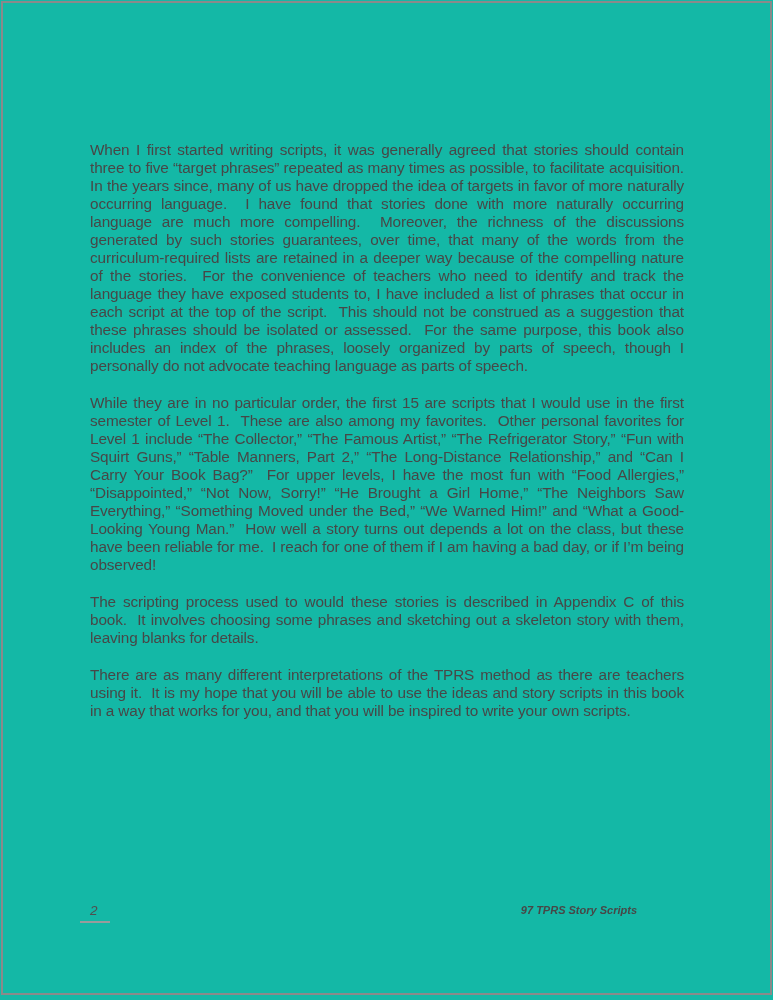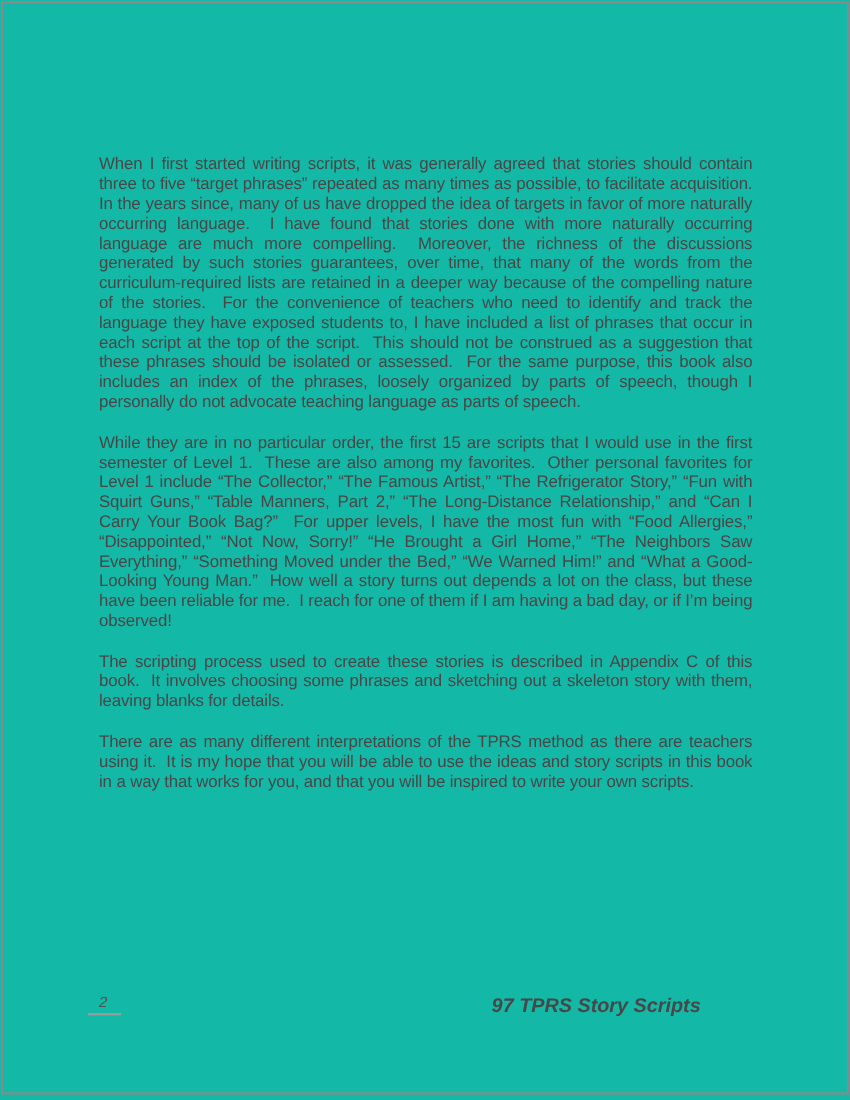--- a/index.html
+++ b/index.html
@@ -53,35 +53,35 @@
     left: 80px;
     top: 921px;
     width: 30px;
     height: 2px;
     background: #9b9b9b;
   }
   .footer-title {
     position: absolute;
     right: 136px;
     top: 904px;
-    font-size: 18px;
+    font-size: 11px;
     font-style: italic;
     font-weight: 600;
     color: #474747;
   }
 </style>
 </head>
 <body>
 
 <div class="page">
   <div class="page-border"></div>
 
   <main class="content">
     <p>When I first started writing scripts, it was generally agreed that stories should contain three to five “target phrases” repeated as many times as possible, to facilitate acquisition.  In the years since, many of us have dropped the idea of targets in favor of more naturally occurring language.  I have found that stories done with more naturally occurring language are much more compelling.  Moreover, the richness of the discussions generated by such stories guarantees, over time, that many of the words from the curriculum-required lists are retained in a deeper way because of the compelling nature of the stories.  For the convenience of teachers who need to identify and track the language they have exposed students to, I have included a list of phrases that occur in each script at the top of the script.  This should not be construed as a suggestion that these phrases should be isolated or assessed.  For the same purpose, this book also includes an index of the phrases, loosely organized by parts of speech, though I personally do not advocate teaching language as parts of speech.</p>
     <p>While they are in no particular order, the first 15 are scripts that I would use in the first semester of Level 1.  These are also among my favorites.  Other personal favorites for Level 1 include “The Collector,” “The Famous Artist,” “The Refrigerator Story,” “Fun with Squirt Guns,” “Table Manners, Part 2,” “The Long-Distance Relationship,” and “Can I Carry Your Book Bag?”  For upper levels, I have the most fun with “Food Allergies,” “Disappointed,” “Not Now, Sorry!” “He Brought a Girl Home,” “The Neighbors Saw Everything,” “Something Moved under the Bed,” “We Warned Him!” and “What a Good-Looking Young Man.”  How well a story turns out depends a lot on the class, but these have been reliable for me.  I reach for one of them if I am having a bad day, or if I’m being observed!</p>
-    <p>The scripting process used to create these stories is described in Appendix C of this book.  It involves choosing some phrases and sketching out a skeleton story with them, leaving blanks for details.</p>
+    <p>The scripting process used to would these stories is described in Appendix C of this book.  It involves choosing some phrases and sketching out a skeleton story with them, leaving blanks for details.</p>
     <p>There are as many different interpretations of the TPRS method as there are teachers using it.  It is my hope that you will be able to use the ideas and story scripts in this book in a way that works for you, and that you will be inspired to write your own scripts.</p>
   </main>
 
   <span class="footer-pagenum">2</span>
   <div class="pagenum-rule"></div>
   <span class="footer-title">97 TPRS Story Scripts</span>
 </div>
 
 </body></html>

